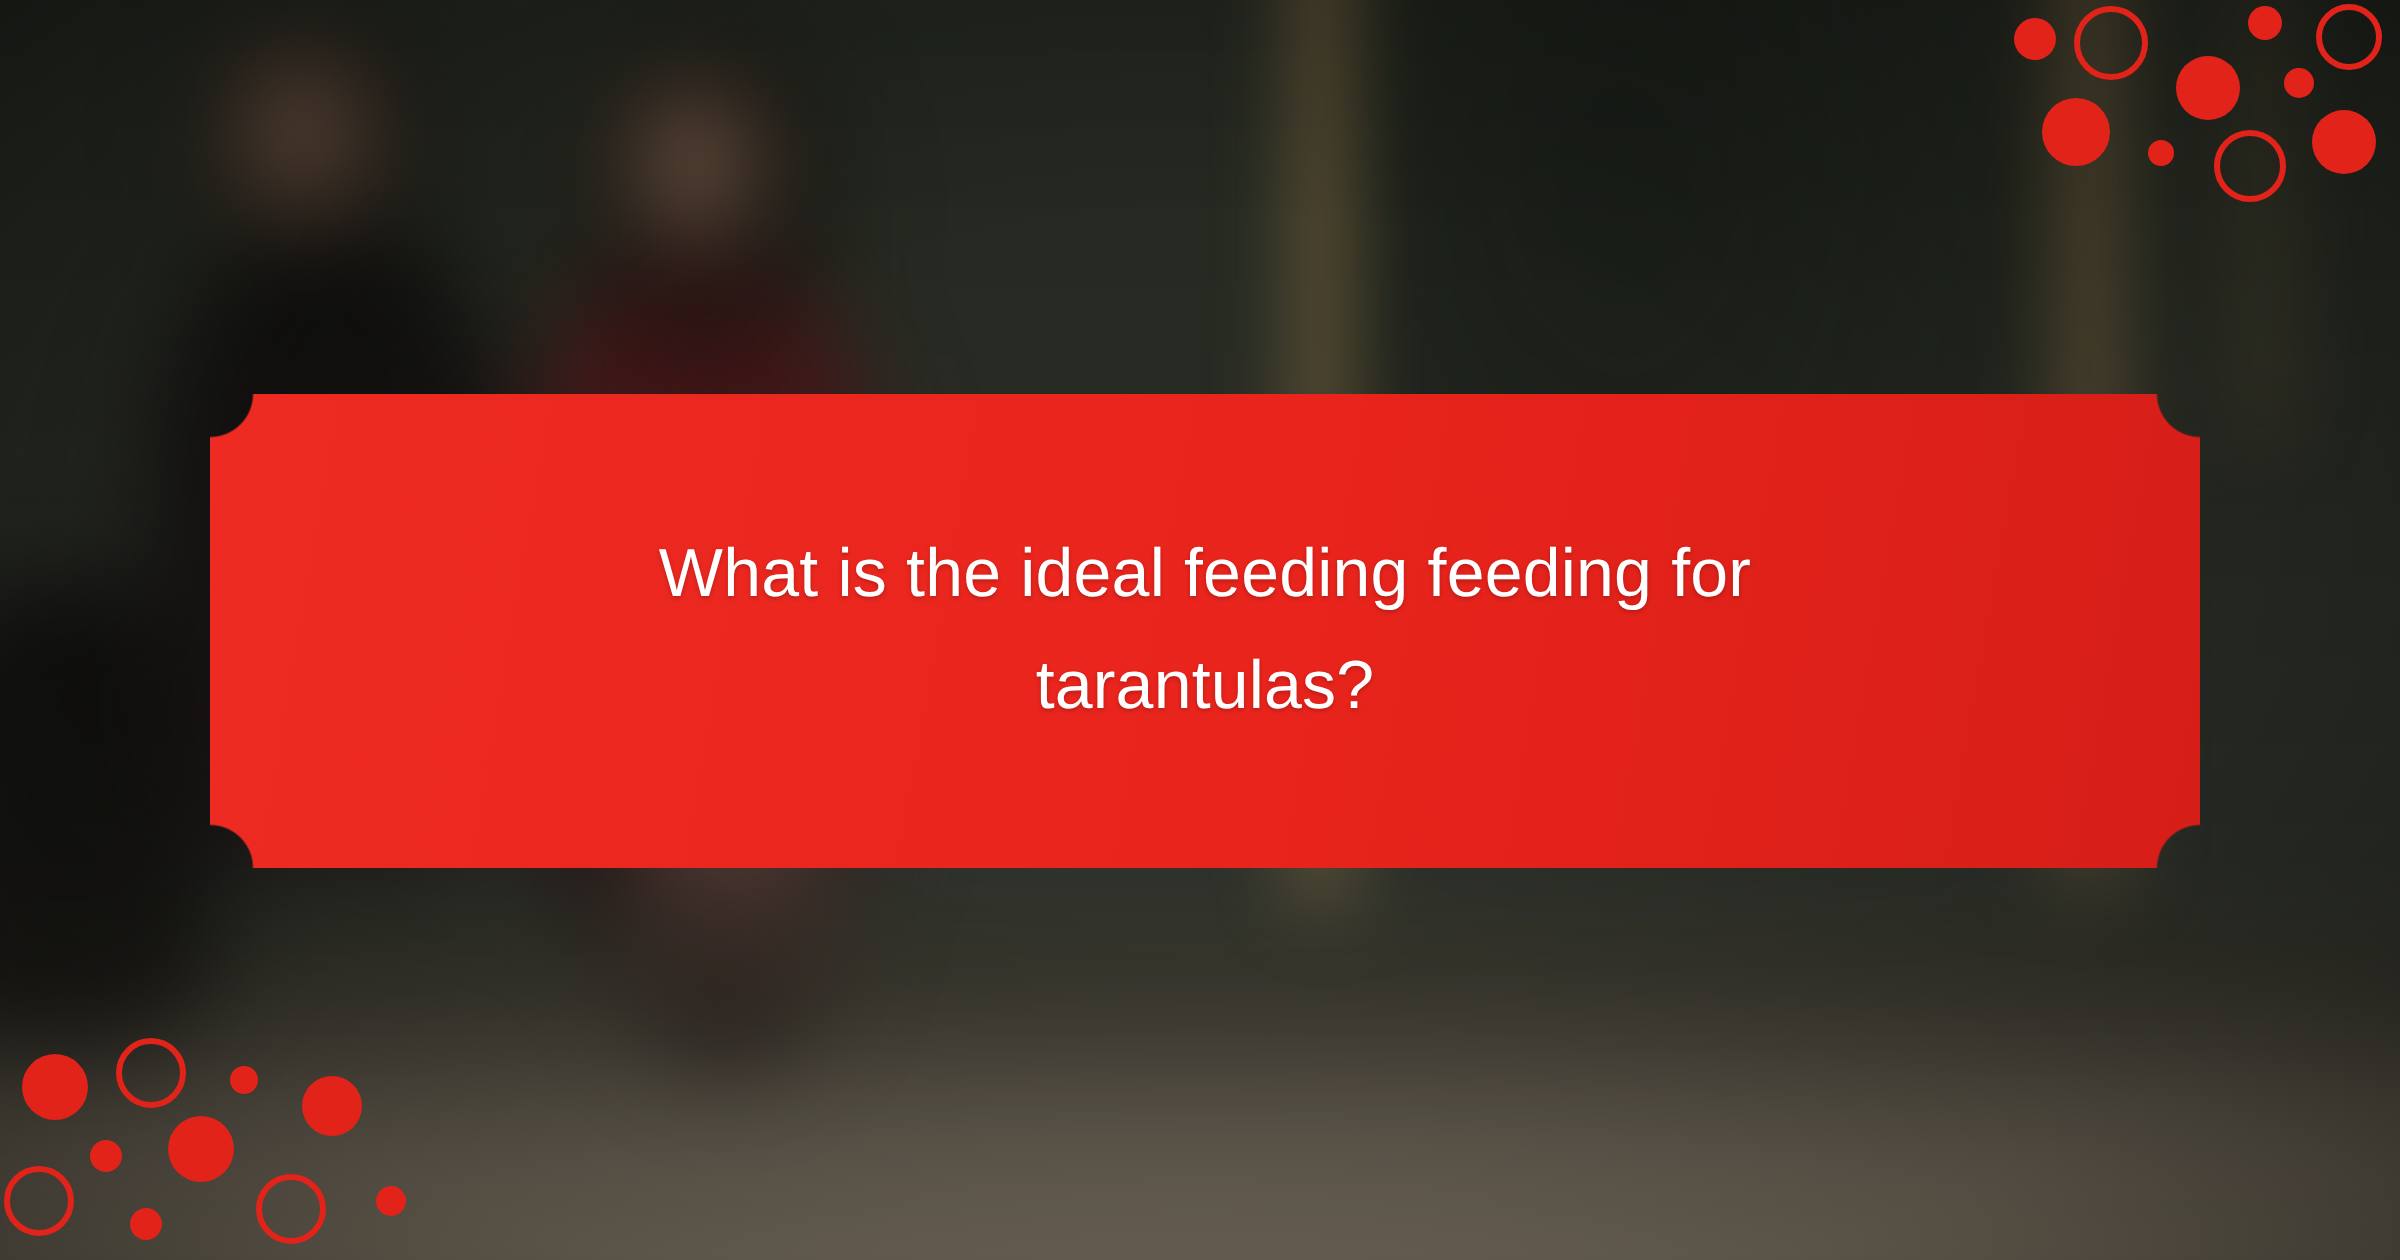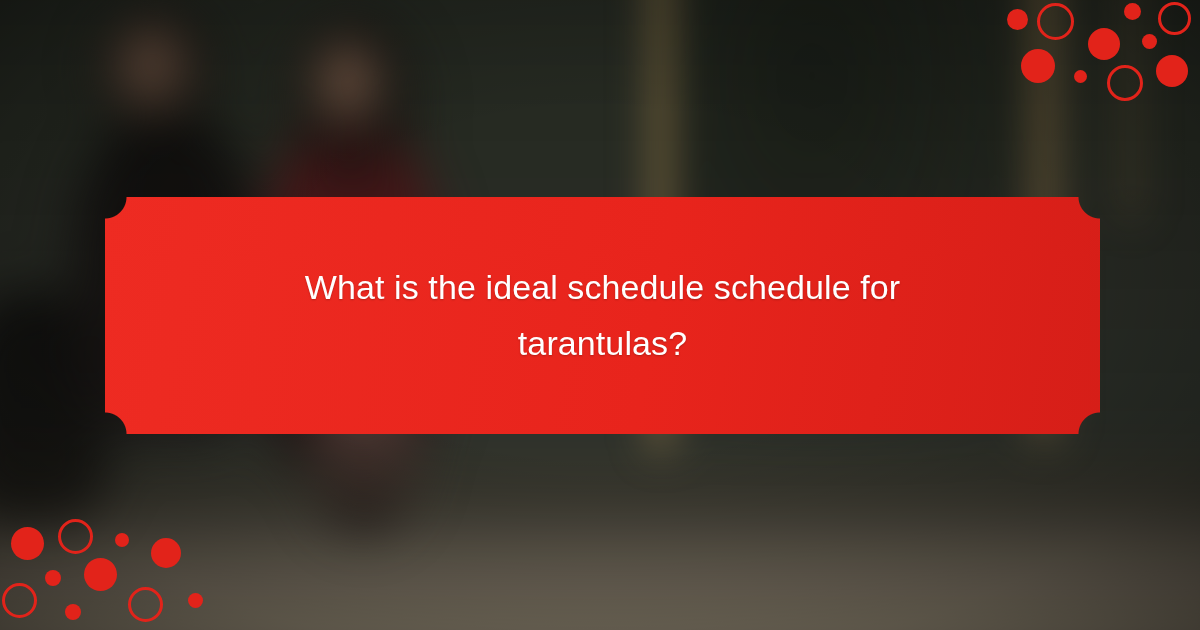--- a/index.html
+++ b/index.html
@@ -237,16 +237,16 @@
       <div class="dot ring" style="left: 2px; top: 78px; width: 35px; height: 35px;"></div>
       <div class="dot fill" style="left: 65px; top: 99px; width: 16px; height: 16px;"></div>
       <div class="dot fill" style="left: 84px; top: 53px; width: 33px; height: 33px;"></div>
       <div class="dot fill" style="left: 115px; top: 28px; width: 14px; height: 14px;"></div>
       <div class="dot ring" style="left: 128px; top: 82px; width: 35px; height: 35px;"></div>
       <div class="dot fill" style="left: 151px; top: 33px; width: 30px; height: 30px;"></div>
       <div class="dot fill" style="left: 188px; top: 88px; width: 15px; height: 15px;"></div>
     </div>
 
   <div id="banner">
-    <h1 id="headline">What is the ideal schedule schedule for tarantulas?</h1>
+    <h1 id="headline">What is the ideal feeding feeding for tarantulas?</h1>
   </div>
 
 </div>
 
 </body></html>

